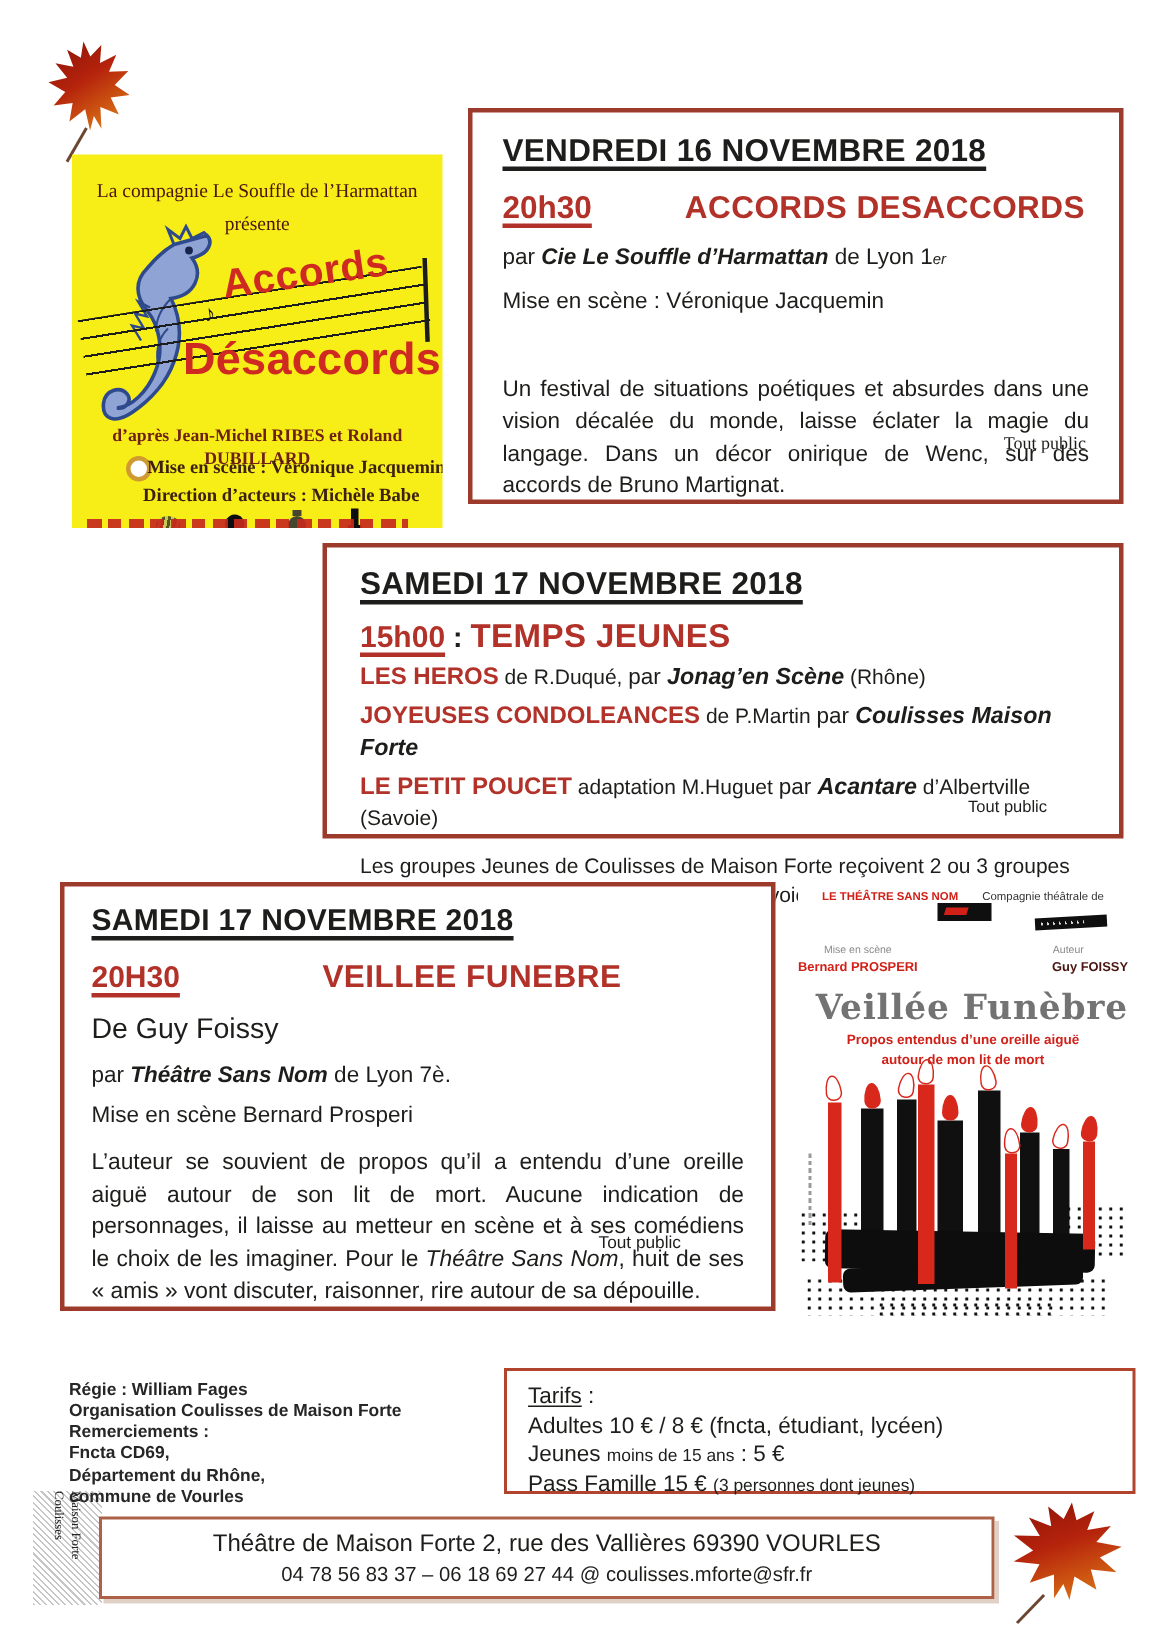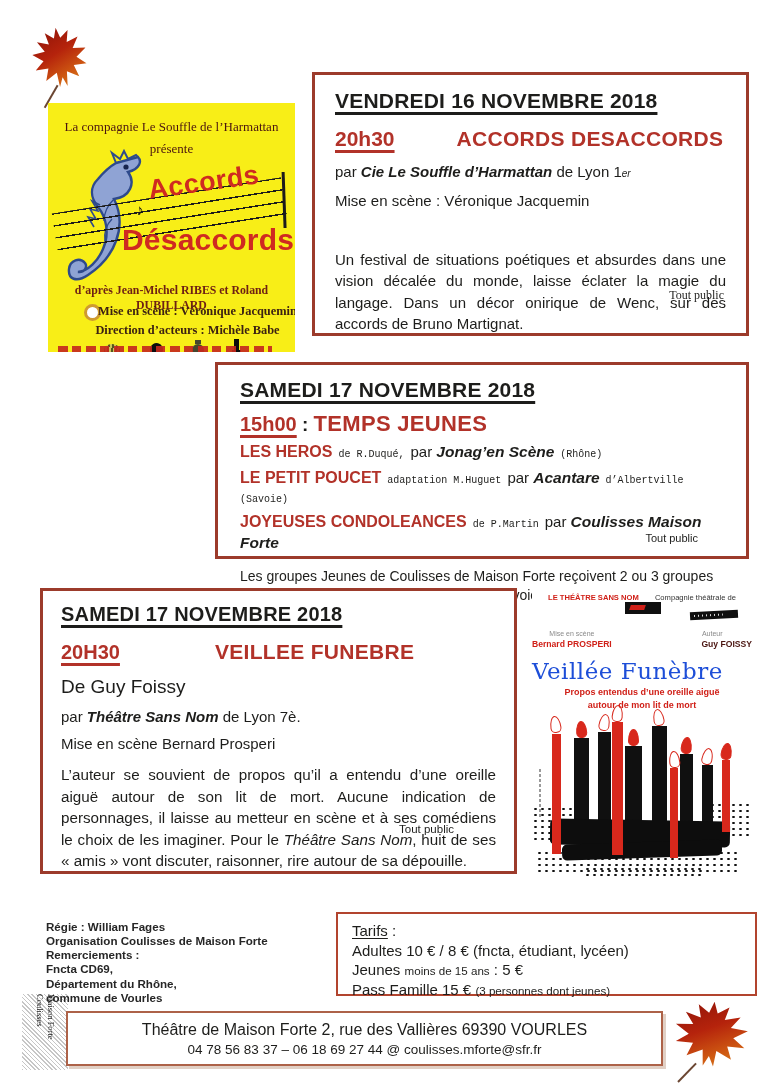--- a/index.html
+++ b/index.html
@@ -93,22 +93,22 @@
   .pv-header .rest{color:#333;margin-left:14px;}
   .pv-badge{display:inline-block;vertical-align:middle;width:36px;height:12px;background:#0f0f0f;position:relative;margin-left:2px;}
   .pv-badge::after{content:"";position:absolute;left:5px;top:3px;width:15px;height:5px;background:#d02018;transform:skewX(-18deg);}
   .pv-subbadge{position:absolute;right:14px;top:26px;width:48px;height:8px;background:#0f0f0f;transform:rotate(-3deg);
     box-shadow:inset 0 0 0 0 #000;background-image:repeating-linear-gradient(90deg,rgba(255,255,255,.85) 0 1px,rgba(0,0,0,0) 1px 4px);background-size:60% 2px;background-repeat:no-repeat;background-position:4px 3px;background-color:#0f0f0f;}
   .pv-credits{display:flex;justify-content:space-between;gap:22px;margin-top:16px;text-align:center;}
   .pv-credits .label{font-size:7px;color:#8a8a8a;}
   .pv-credits .name{font-size:8.6px;font-weight:bold;margin-top:2px;}
   .pv-credits .name.mise{color:#d02018;}
   .pv-credits .name.auteur{color:#4a1410;padding-left:29px;}
-  .pv-title{margin-top:9px;text-align:left;font-family:"DejaVu Serif",serif;font-weight:normal;
-            font-size:23px;color:#1d4ed8;letter-spacing:.5px;}
+  .pv-title{margin-top:9px;text-align:right;font-family:"DejaVu Serif",serif;font-weight:bold;
+            font-size:23px;color:#737373;letter-spacing:.5px;}
   .pv-sub{margin-top:3px;text-align:center;font-weight:bold;font-size:9px;color:#d02018;}
   .pv-side{position:absolute;left:7px;bottom:58px;width:2px;height:48px;
            background:repeating-linear-gradient(to bottom,#9a9a9a 0 3px,rgba(0,0,0,0) 3px 5px);}
   
   .pv-art{position:relative;margin-top:10px;height:160px;overflow:visible;}
   .dots{position:absolute;background-image:radial-gradient(#111 1.1px,rgba(0,0,0,0) 1.3px);background-size:7px 6px;z-index:1;}
   .candle{position:absolute;z-index:2;}
   .candle.black{background:#101010;}
   .candle.red{background:#d8281c;z-index:4;}
   .pile{position:absolute;background:#0d0d0d;border-radius:5px;z-index:3;}
@@ -126,21 +126,21 @@
   #footer-box{position:absolute;left:66px;top:1011px;width:597px;height:55px;box-sizing:border-box;
               border:2px solid #ad6248;box-shadow:3px 3px 0 rgba(170,120,90,.35);
               display:flex;flex-direction:column;justify-content:center;text-align:center;}
   #footer-box .f1{font-weight:normal;font-size:16px;}
   #footer-box .f2{font-size:13.5px;margin-top:3px;}
   #logo-vertical{position:absolute;left:22px;top:994px;width:46px;height:76px;display:flex;justify-content:center;gap:3px;
     background:repeating-linear-gradient(45deg,rgba(50,50,50,.28) 0 1px,rgba(0,0,0,0) 1px 3px);}
   #logo-vertical .vt{writing-mode:vertical-rl;font-family:"Liberation Serif",serif;font-size:8.5px;color:#222;line-height:1;}
 
   .sup{font-size:10px;font-style:italic;}
-  .small-mid{font-size:10px;font-family:Liberation Mono, monospace;}
+  .small-mid{font-size:14px;}
   .parword{font-size:15px;}
 </style>
 </head>
 <body>
 
 <div class="page">
 
   <div class="leaf" id="leaf-top">
     <div class="blade"></div>
     <div class="stem"></div>
@@ -195,24 +195,24 @@
     <div class="edate">SAMEDI 17 NOVEMBRE 2018</div>
     <div class="etimeline">
       <span class="etime">15h00</span>
       <span class="colon"> : </span>
       <span class="etitle">TEMPS JEUNES</span>
     </div>
     <div class="showline">
       <span class="stitle">LES HEROS</span><span class="small-mid"> de R.Duqué, </span><span class="parword">par </span><span class="company">Jonag’en Scène</span><span class="small-mid"> (Rhône)</span>
     </div>
     <div class="showline">
+      <span class="stitle">JOYEUSES CONDOLEANCES</span><span class="small-mid"> de P.Martin </span><span class="parword">par </span><span class="company">Coulisses Maison Forte</span><span class="small-mid"></span>
+    </div>
+    <div class="showline">
       <span class="stitle">LE PETIT POUCET</span><span class="small-mid"> adaptation M.Huguet </span><span class="parword">par </span><span class="company">Acantare</span><span class="small-mid"> d’Albertville (Savoie)</span>
-    </div>
-    <div class="showline">
-      <span class="stitle">JOYEUSES CONDOLEANCES</span><span class="small-mid"> de P.Martin </span><span class="parword">par </span><span class="company">Coulisses Maison Forte</span><span class="small-mid"></span>
     </div>
     <div class="edesc">Les groupes Jeunes de Coulisses de Maison Forte reçoivent 2 ou 3 groupes dont un groupe venant cette année de la Savoie et un ou deux autres du Rhône.</div>
     <div class="audience">Tout public</div>
   </div>
 
   <div class="ebox" id="box-veillee">
     <div class="edate">SAMEDI 17 NOVEMBRE 2018</div>
     <div class="etimeline">
       <span class="etime">20H30</span>
       <span class="etitle">VEILLEE FUNEBRE</span>

